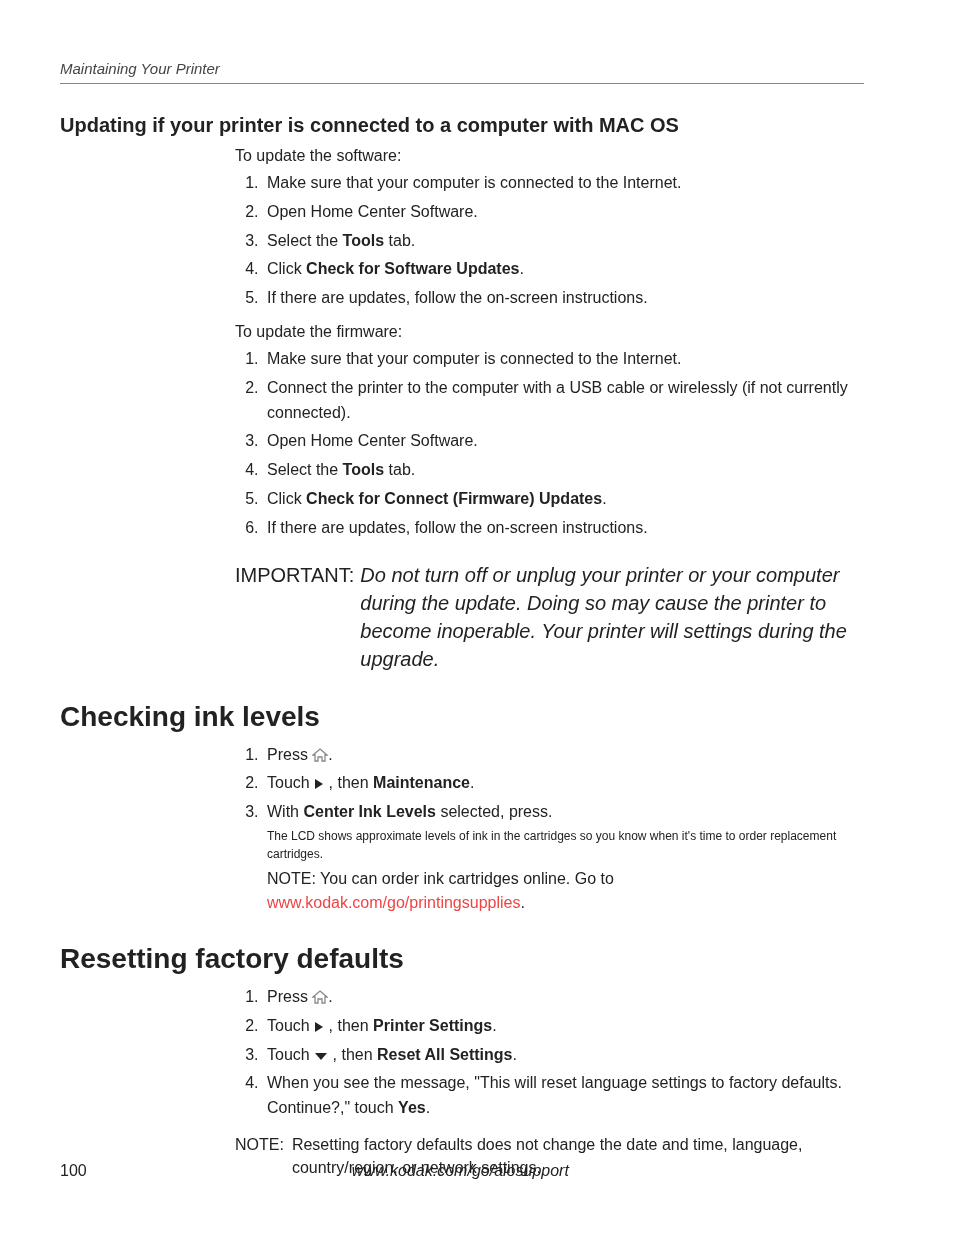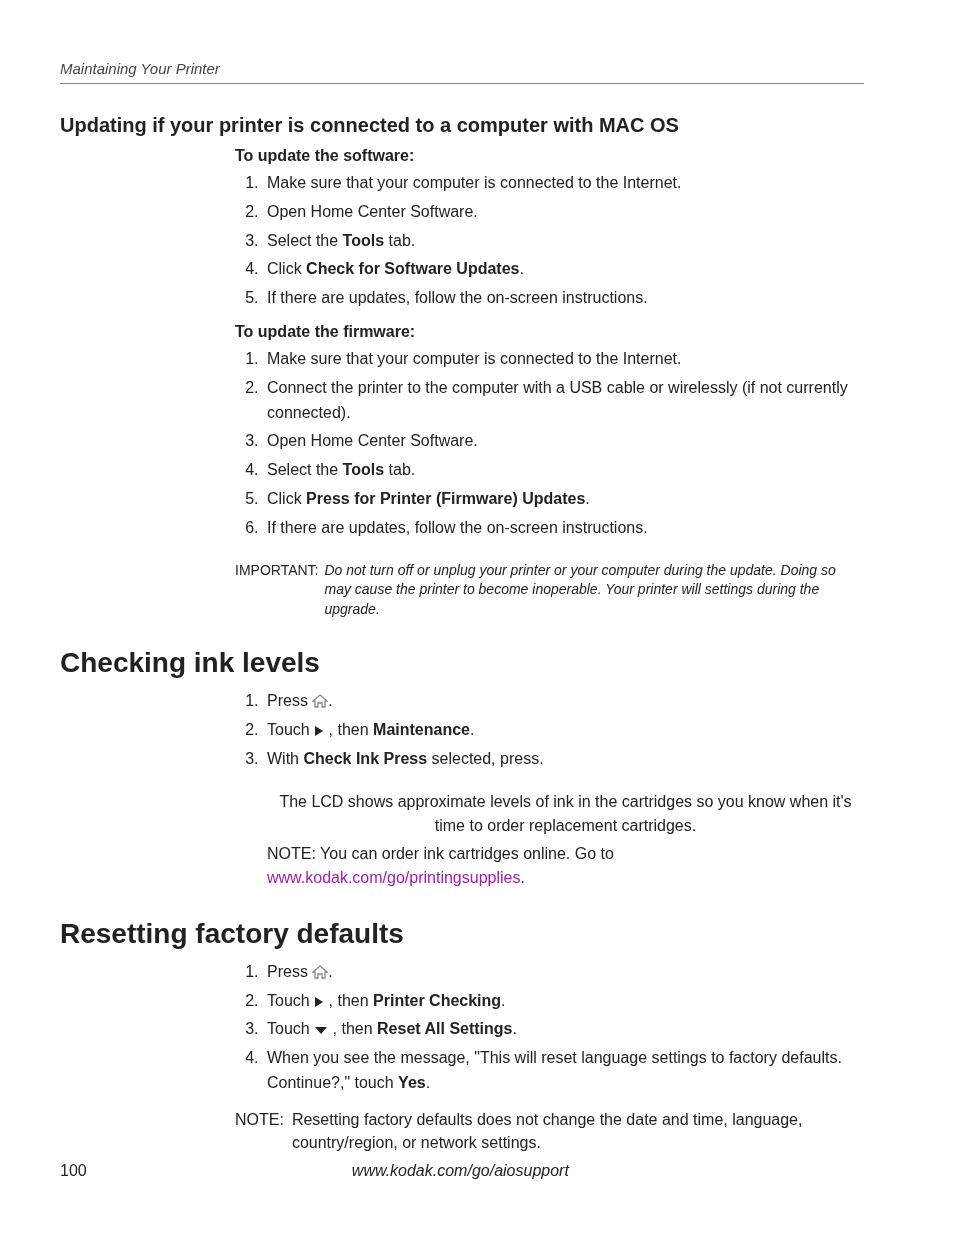--- a/index.html
+++ b/index.html
@@ -31,58 +31,58 @@
   }
   h1.section {
     font-size: 28px;
     font-weight: 700;
     margin: 28px 0 10px 0;
   }
   .indent-block {
     margin-left: 175px;
   }
   .para-bold {
-    font-weight: 700;
+    font-weight: 400;
     font-size: 16px;
     margin: 8px 0 6px 0;
   }
   ol {
     margin: 4px 0 12px 0;
     padding-left: 28px;
     font-size: 16px;
     line-height: 1.55;
   }
   ol li {
     margin-bottom: 4px;
     padding-left: 4px;
   }
   .b { font-weight: 700; }
   .important-row {
     display: flex;
-    font-size: 14px;
+    font-size: 20px;
     line-height: 1.4;
     margin-top: 20px;
   }
   .important-label {
     flex: 0 0 auto;
     padding-right: 6px;
   }
   .important-body {
     font-style: italic;
   }
   .note-row {
     display: flex;
     font-size: 16px;
     line-height: 1.45;
     margin-top: 2px;
   }
   .note-label { flex: 0 0 auto; padding-right: 8px; }
   .inline-note { font-size: 16px; line-height:1.5; margin-top:4px; }
-  a.link { color: #a21caf; text-decoration: none; }
-  .li-body { font-size:16px; line-height:1.5; margin-top:18px;text-align:center; }
+  a.link { color: #ef4444; text-decoration: none; }
+  .li-body { font-size:12px; line-height:1.5; margin-top:2px; }
   .footer {
     position: absolute;
     left: 60px; right: 90px; bottom: 55px;
     display: flex;
     justify-content: flex-start;
     font-size: 16px;
   }
   .footer .pg { }
   .footer .url { font-style: italic; flex:1; text-align:center; }
   svg.icon { vertical-align: -2px; }
@@ -116,21 +116,21 @@
       <span>To update the firmware</span>:
     </p>
     <ol>
       <li>Make sure that your computer is connected to the Internet.</li>
       <li>Connect the printer to the computer with a USB cable or wirelessly (if not currently connected).</li>
       <li>Open Home Center Software.</li>
       <li>
         <span>Select the </span><span class="b">Tools</span><span> tab.</span>
       </li>
       <li>
-        <span>Click </span><span class="b">Press for Printer (Firmware) Updates</span><span>.</span>
+        <span>Click </span><span class="b">Check for Connect (Firmware) Updates</span><span>.</span>
       </li>
       <li>If there are updates, follow the on-screen instructions.</li>
     </ol>
 
     <div class="important-row">
       <div class="important-label">IMPORTANT:</div>
       <div class="important-body">Do not turn off or unplug your printer or your computer during the update. Doing so may cause the printer to become inoperable. Your printer will settings during the upgrade.</div>
     </div>
   </div>
 
@@ -141,41 +141,41 @@
         <span>Press </span><svg class="icon" width="16" height="14" viewBox="0 0 16 14">
             <path d="M8 1 L15 7 L13 7 L13 13 L10 13 L10 9 L6 9 L6 13 L3 13 L3 7 L1 7 Z" fill="none" stroke="#888" stroke-width="1.3"></path>
           </svg><span>.</span>
       </li>
       <li>
         <span>Touch </span><svg class="icon" width="10" height="12" viewBox="0 0 10 12">
             <path d="M1 1 L9 6 L1 11 Z" fill="#222"></path>
           </svg><span> , then </span><span class="b">Maintenance</span><span>.</span>
       </li>
       <li>
-        <span>With </span><span class="b">Check Ink Press</span><span> selected, press.</span>
+        <span>With </span><span class="b">Center Ink Levels</span><span> selected, press.</span>
         <div class="li-body">The LCD shows approximate levels of ink in the cartridges so you know when it's time to order replacement cartridges.</div>
         <div class="inline-note">
           <span>NOTE: You can order ink cartridges online. Go to </span><a class="link">www.kodak.com/go/printingsupplies</a><span>.</span>
         </div>
       </li>
     </ol>
   </div>
 
   <h1 class="section">Resetting factory defaults</h1>
   <div class="indent-block">
     <ol>
       <li>
         <span>Press </span><svg class="icon" width="16" height="14" viewBox="0 0 16 14">
             <path d="M8 1 L15 7 L13 7 L13 13 L10 13 L10 9 L6 9 L6 13 L3 13 L3 7 L1 7 Z" fill="none" stroke="#888" stroke-width="1.3"></path>
           </svg><span>.</span>
       </li>
       <li>
         <span>Touch </span><svg class="icon" width="10" height="12" viewBox="0 0 10 12">
             <path d="M1 1 L9 6 L1 11 Z" fill="#222"></path>
-          </svg><span> , then </span><span class="b">Printer Checking</span><span>.</span>
+          </svg><span> , then </span><span class="b">Printer Settings</span><span>.</span>
       </li>
       <li>
         <span>Touch </span><svg class="icon" width="14" height="10" viewBox="0 0 14 10">
             <path d="M1 1 L7 8 L13 1 Z" fill="#222"></path>
           </svg><span> , then </span><span class="b">Reset All Settings</span><span>.</span>
       </li>
       <li>
         <span>When you see the message, "This will reset language settings to factory defaults. Continue?," touch </span><span class="b">Yes</span><span>.</span>
       </li>
     </ol>

